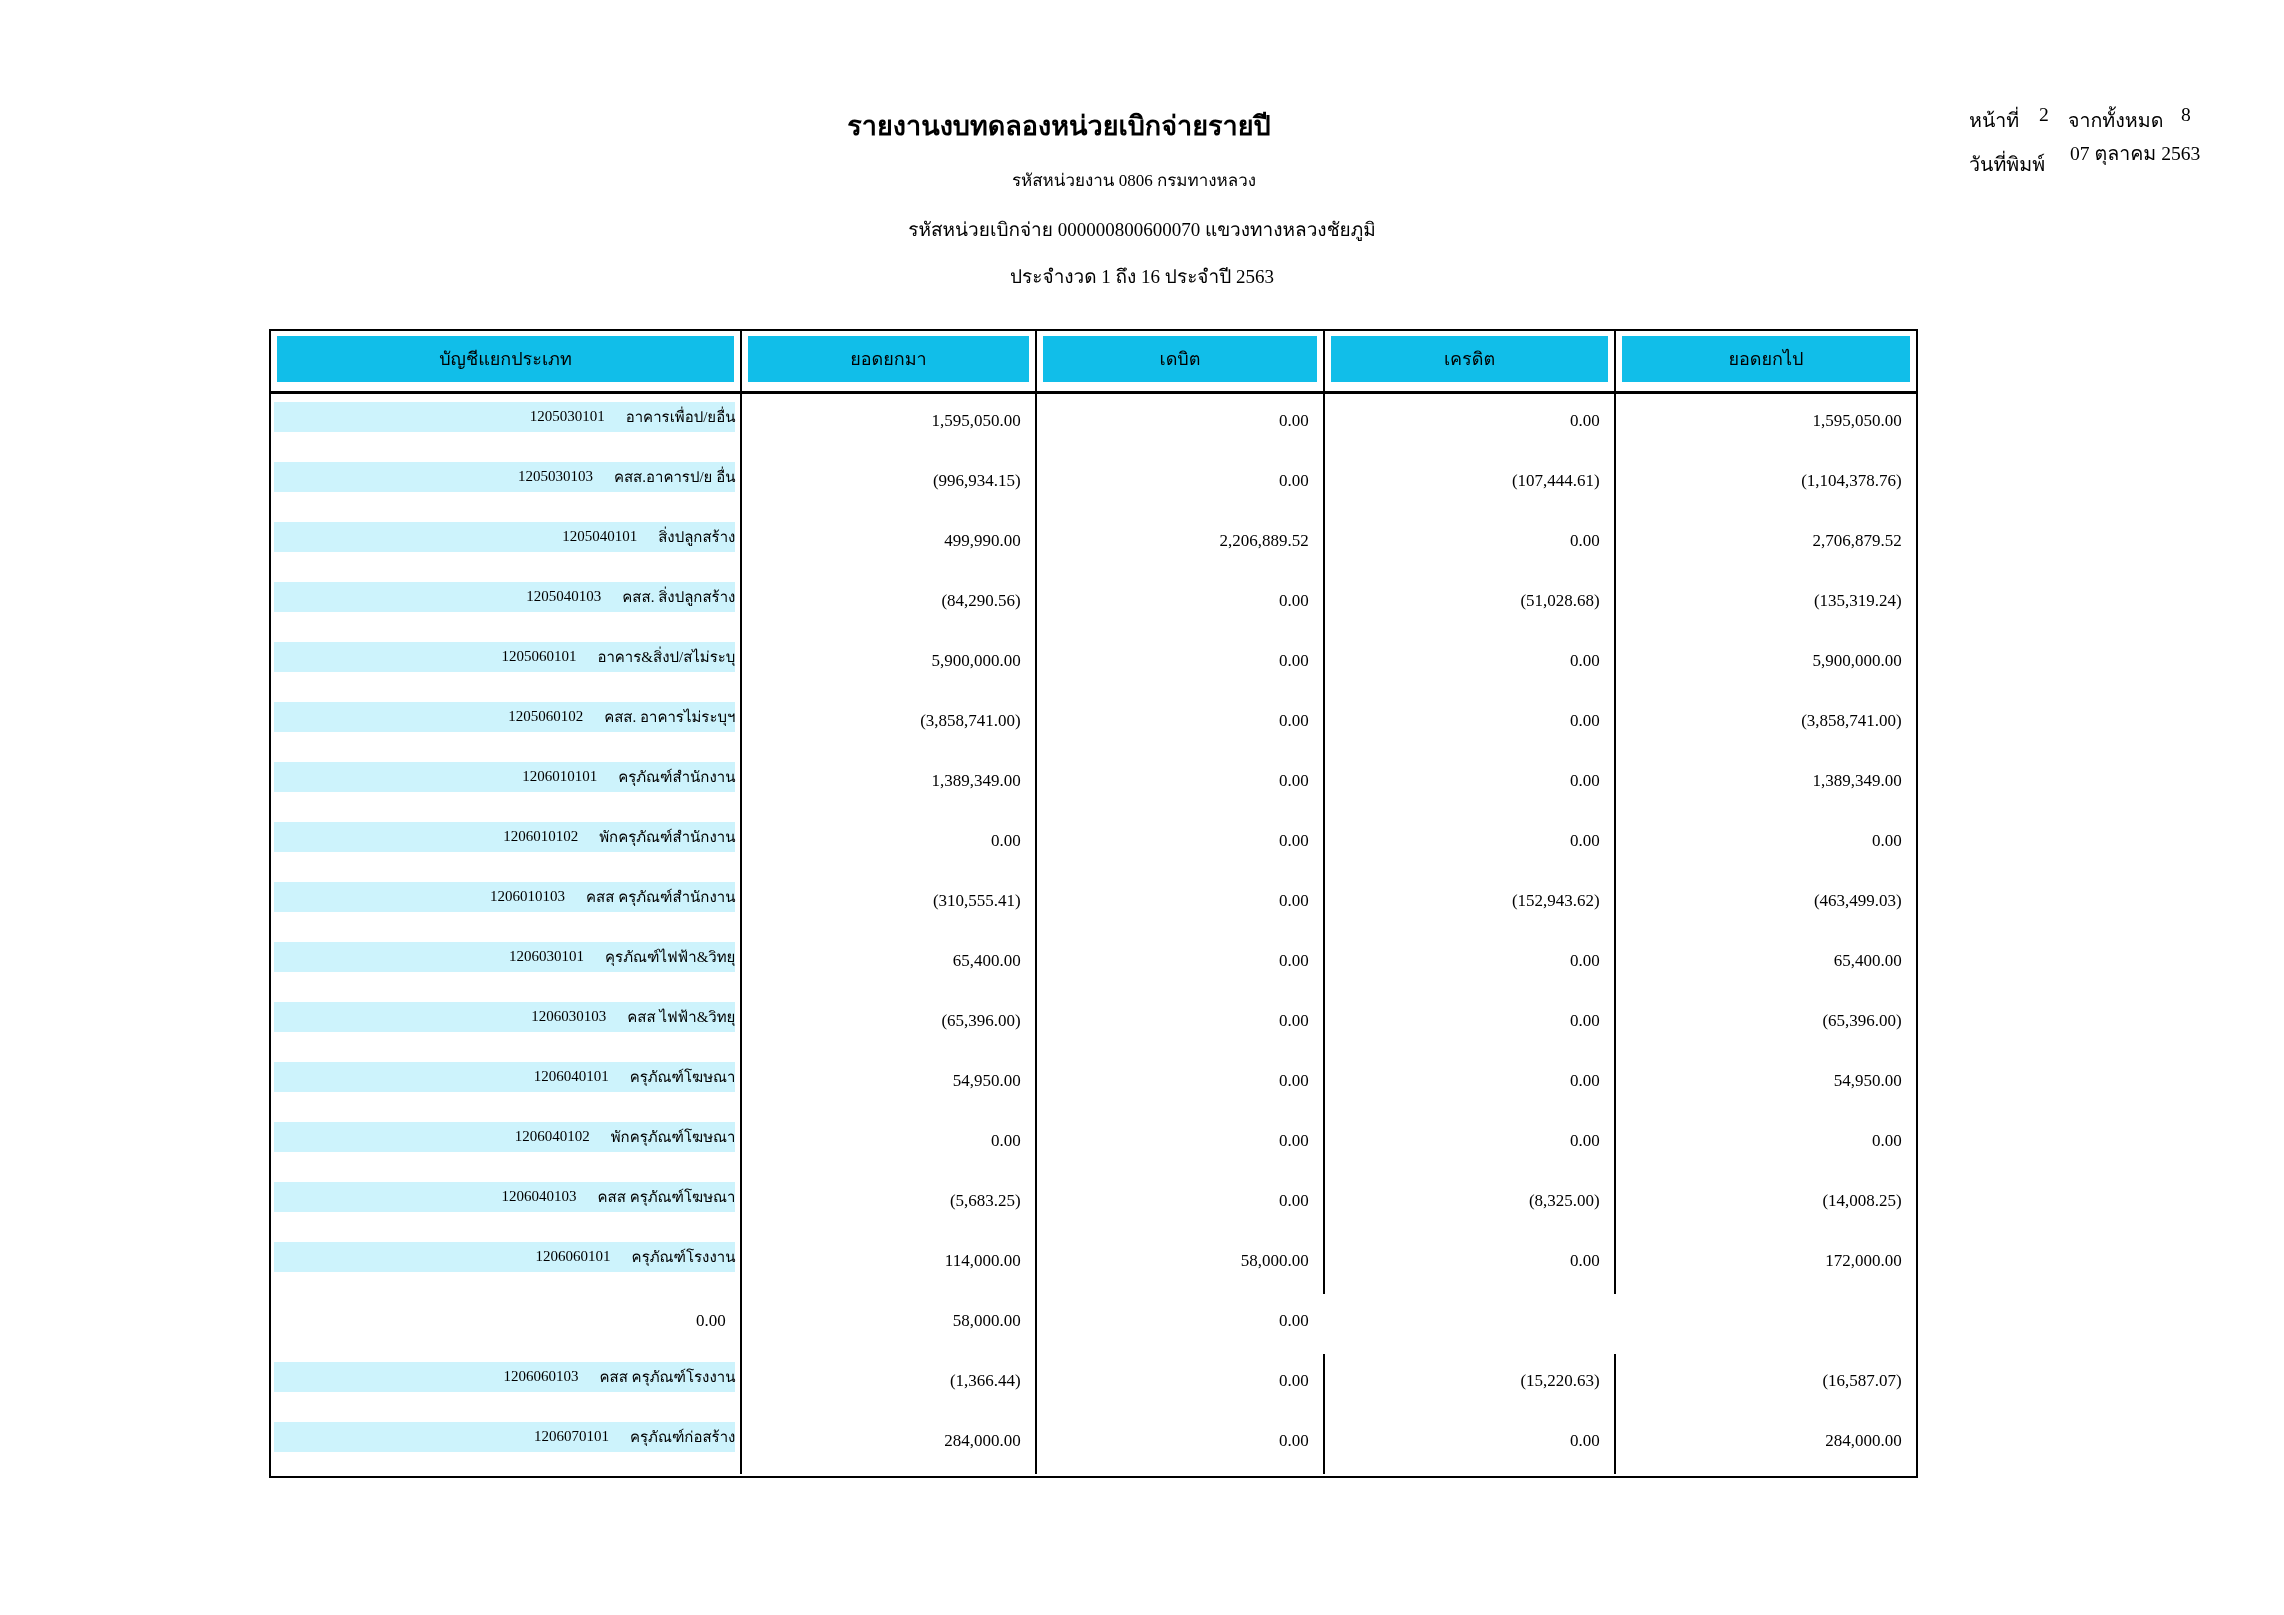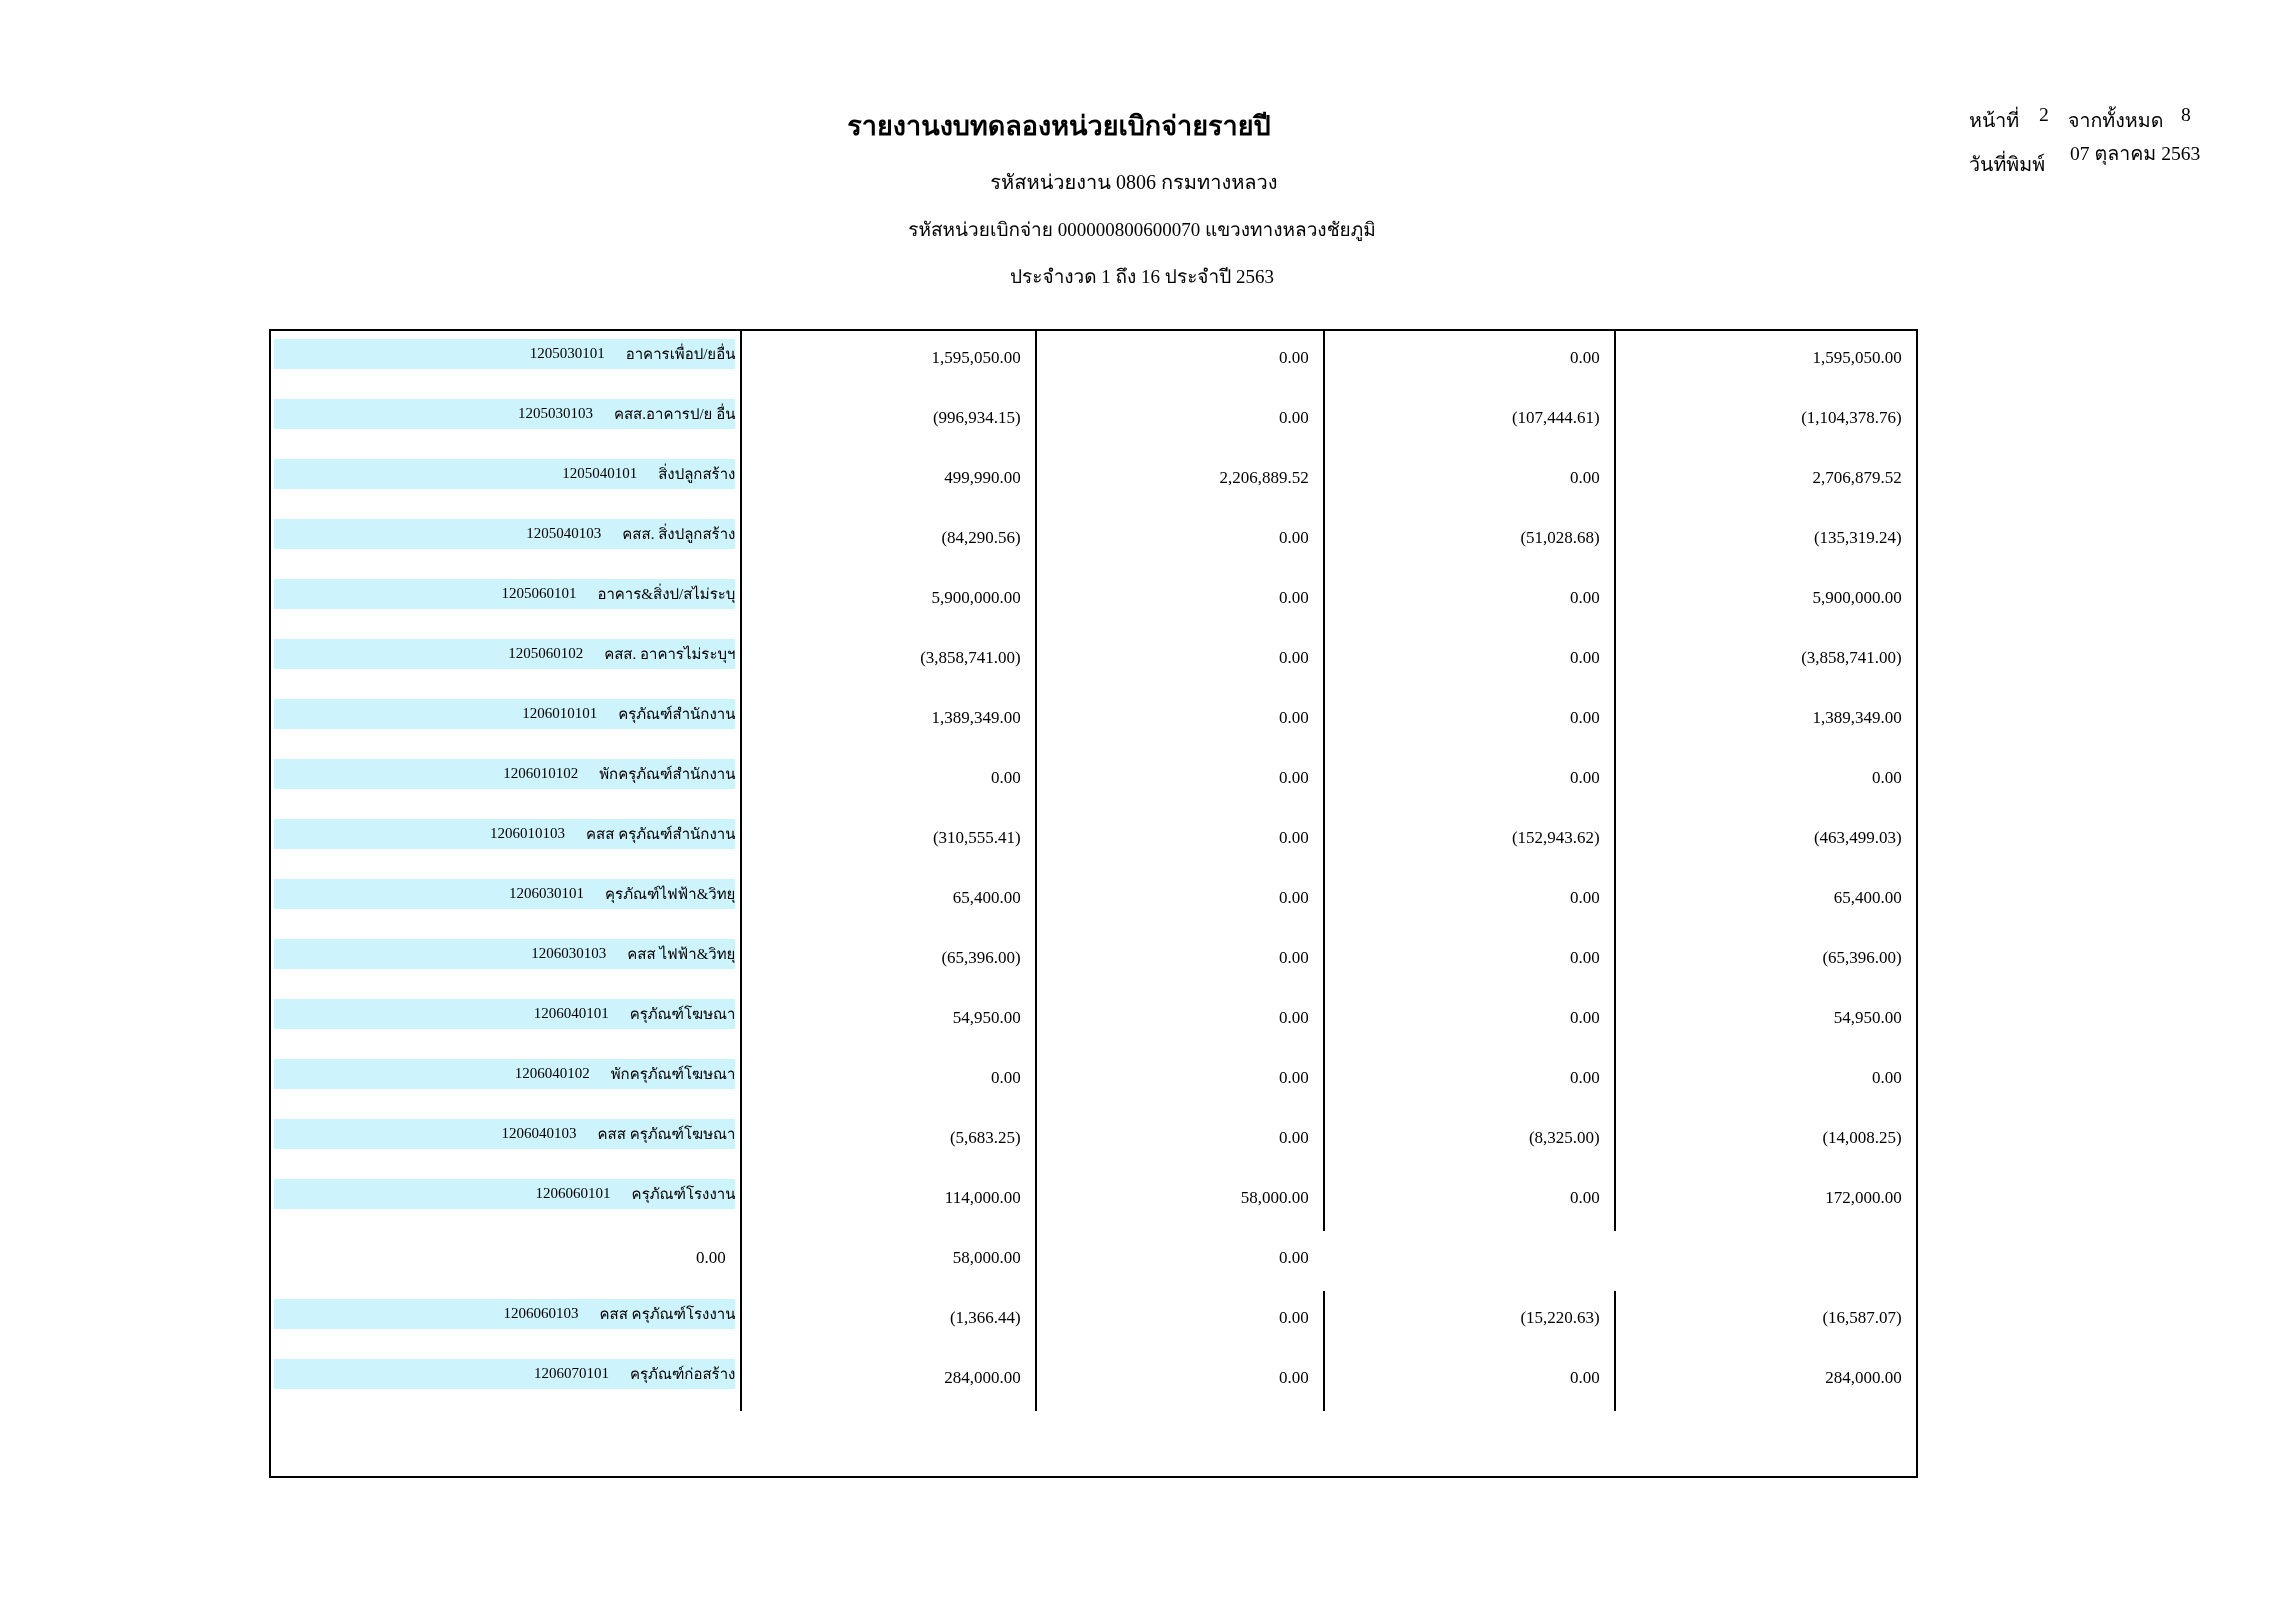--- a/index.html
+++ b/index.html
@@ -6,21 +6,21 @@
   body {
     width: 2284px; height: 1616px;
     background: #ffffff;
     font-family: "Liberation Serif", "DejaVu Serif", serif;
     color: #000;
     position: relative;
     overflow: hidden;
   }
   .doc-header { position: absolute; left: 0; top: 0; width: 2284px; text-align: center; }
   .report-title { position: absolute; left: 0; top: 104px; width: 2118px; font-size: 27px; font-weight: bold; }
-  .report-sub1 { position: absolute; left: 0; top: 166px; width: 2268px; font-size: 20px; }
+  .report-sub1 { position: absolute; left: 0; top: 166px; width: 2268px; font-size: 17px; }
   .report-sub2 { position: absolute; left: 0; top: 214px; width: 2284px; font-size: 19px; }
   .report-sub3 { position: absolute; left: 0; top: 261px; width: 2284px; font-size: 19px; }
 
   .page-meta { position: absolute; left: 1969px; top: 104px; width: 313px; height: 78px; font-size: 19.6px; }
   .page-meta span { position: absolute; white-space: nowrap; }
   .pm-page-label   { left: 0;     top: 0; }
   .pm-page-number  { left: 70px; top: 0; }
   .pm-of-label     { left: 99px; top: 0; }
   .pm-total-pages  { left: 212px; top: 0; }
   .pm-date-label   { left: 0;     top: 33px; margin-top: 11px; }
@@ -90,20 +90,37 @@
 <div class="page-meta">
   <span class="pm-page-label">หน้าที่</span>
   <span class="pm-page-number">2</span>
   <span class="pm-of-label">จากทั้งหมด</span>
   <span class="pm-total-pages">8</span>
   <span class="pm-date-label">วันที่พิมพ์</span>
   <span class="pm-date-value">07 ตุลาคม 2563</span>
 </div>
 
 <div class="trial-table">
+  <div class="thead">
+    <div class="th">
+      <div class="th-chip">บัญชีแยกประเภท</div>
+    </div>
+    <div class="th">
+      <div class="th-chip">ยอดยกมา</div>
+    </div>
+    <div class="th">
+      <div class="th-chip">เดบิต</div>
+    </div>
+    <div class="th">
+      <div class="th-chip">เครดิต</div>
+    </div>
+    <div class="th">
+      <div class="th-chip">ยอดยกไป</div>
+    </div>
+  </div>
   <div class="tbody" id="tbody">
   <div class="trow">
     <div class="cell acc">
       <div class="acc-chip">
         <span class="acc-code">1205030101</span>
         <span class="acc-name">อาคารเพื่อป/ยอื่น</span>
       </div>
     </div>
     <div class="cell num">
       <span>1,595,050.00</span>

